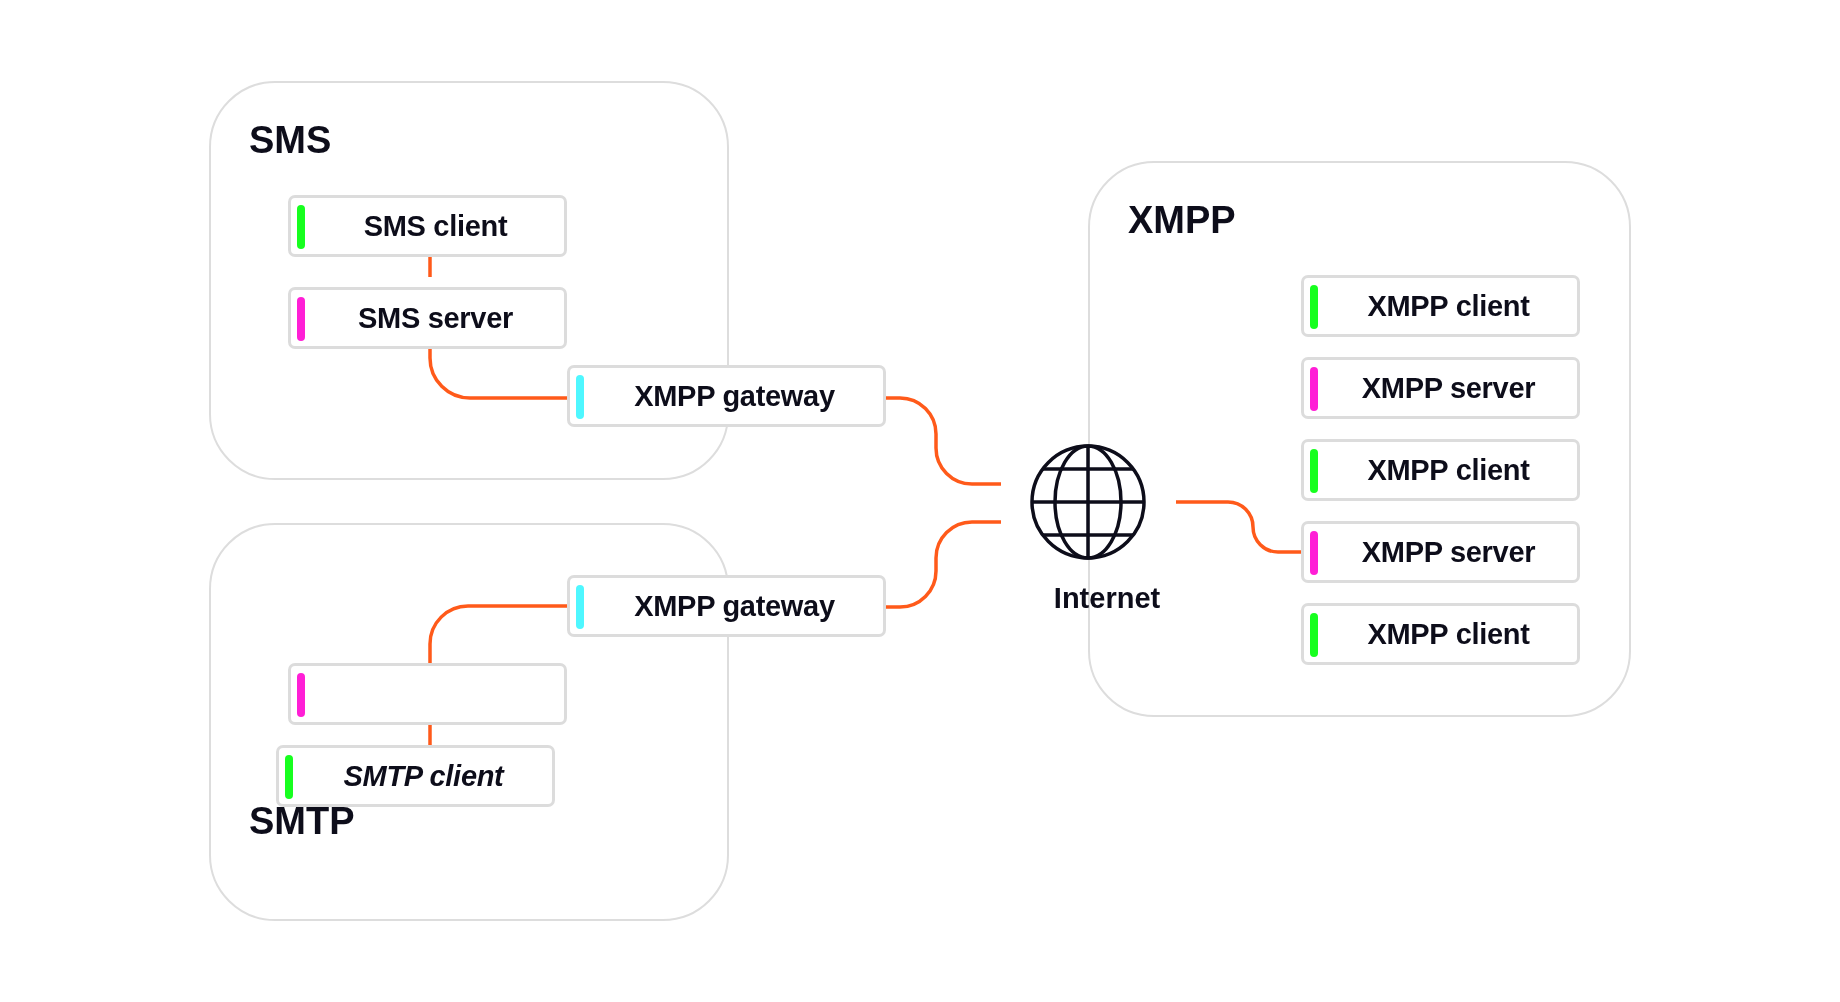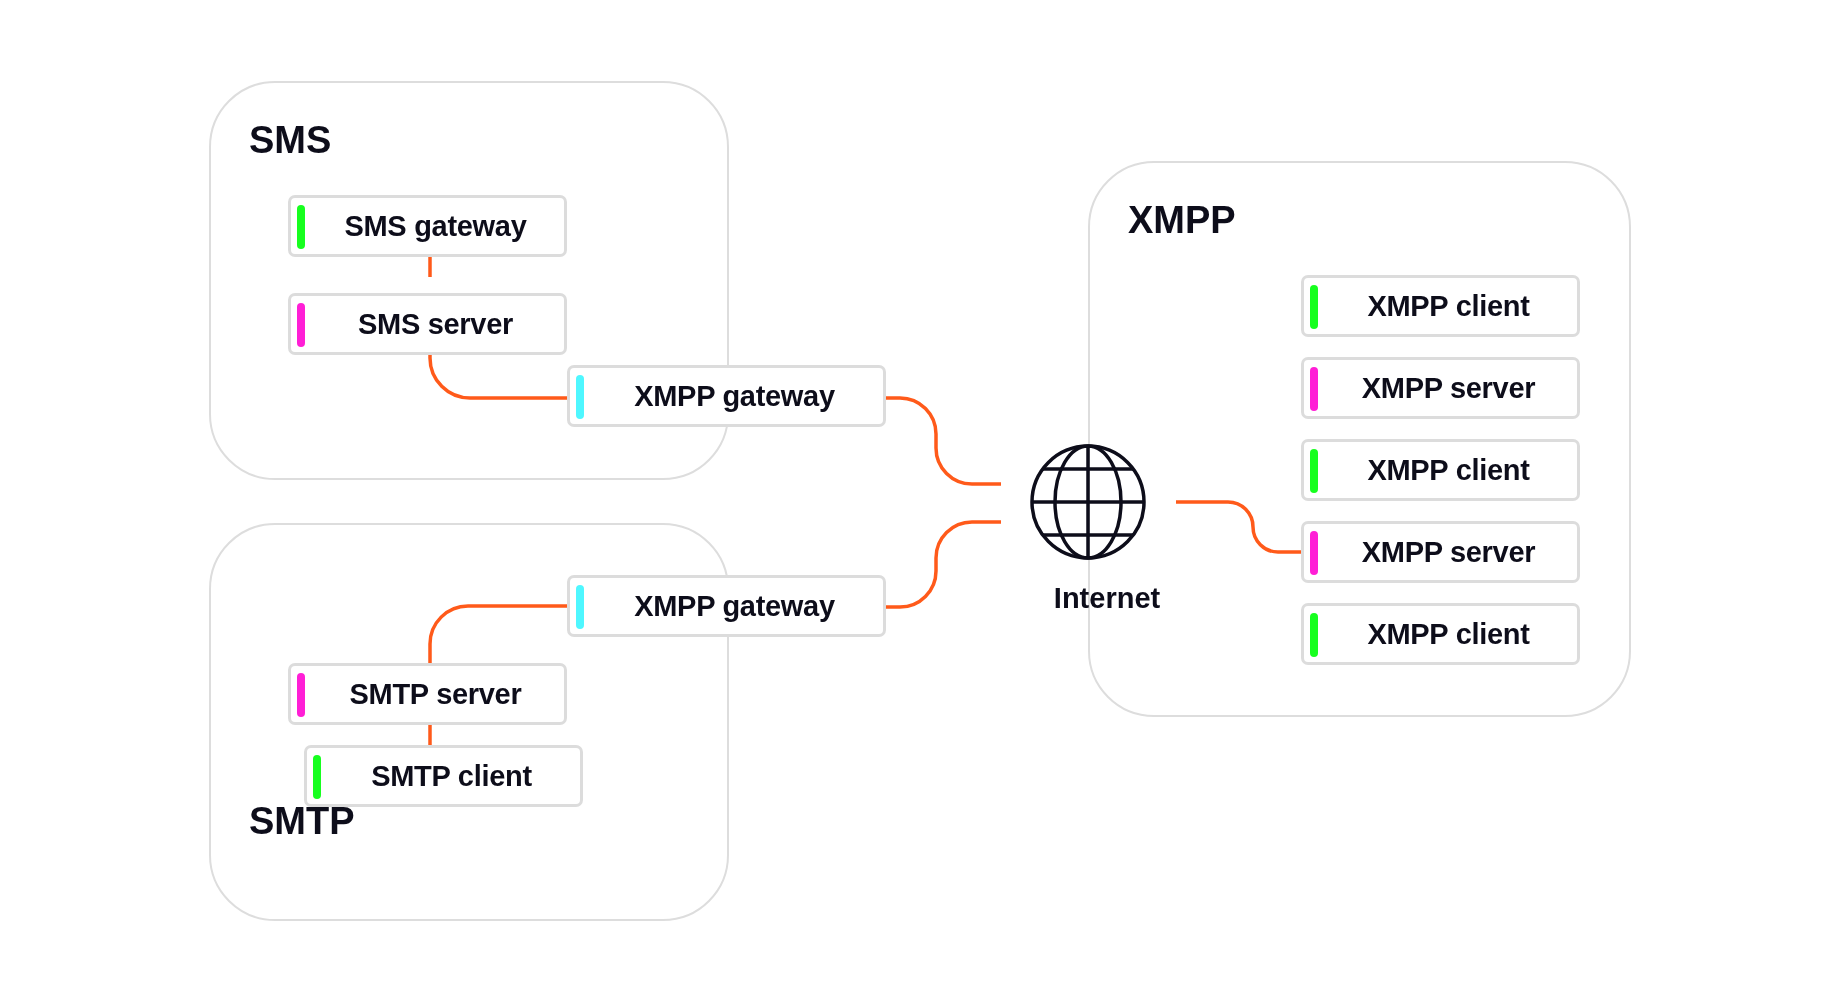--- a/index.html
+++ b/index.html
@@ -34,40 +34,39 @@
     <path d="M1176 502 L1228 502 A25 25 0 0 1 1253 527 A25 25 0 0 0 1278 552 L1301 552" stroke="#ff5a1a"></path>
   </g>
 </svg>
 
 <div class="group-label" style="left:249px; top:125px;">SMS</div>
 <div class="group-label" style="left:249px; top:806px;">SMTP</div>
 <div class="group-label" style="left:1128px; top:205px;">XMPP</div>
 
 <div class="node" style="left: 288px; top: 195px; border-color: rgb(220, 220, 220);">
   <span class="bar" style="background: rgb(23, 255, 31);"></span>
-  <span class="lbl">SMS gateway</span>
+  <span class="lbl">SMS client</span>
 </div>
-<div class="node" style="left: 288px; top: 293px; border-color: rgb(220, 220, 220);">
+<div class="node" style="left: 288px; top: 287px; border-color: rgb(220, 220, 220);">
   <span class="bar" style="background: rgb(255, 31, 214);"></span>
   <span class="lbl">SMS server</span>
 </div>
 <div class="node" style="left: 567px; top: 365px; width: 319px; border-color: rgb(220, 220, 220);">
   <span class="bar" style="background: rgb(79, 247, 255);"></span>
   <span class="lbl">XMPP gateway</span>
 </div>
 
 <div class="node" style="left: 567px; top: 575px; width: 319px; border-color: rgb(220, 220, 220);">
   <span class="bar" style="background: rgb(79, 247, 255);"></span>
   <span class="lbl">XMPP gateway</span>
 </div>
 <div class="node" style="left: 288px; top: 663px; border-color: rgb(220, 220, 220);">
   <span class="bar" style="background: rgb(255, 31, 214);"></span>
-  <span class="lbl">SMTP server</span>
 </div>
-<div class="node" style="left: 304px; top: 745px; border-color: rgb(220, 220, 220);">
+<div class="node" style="left: 276px; top: 745px; border-color: rgb(220, 220, 220); font-style: italic;">
   <span class="bar" style="background: rgb(23, 255, 31);"></span>
   <span class="lbl">SMTP client</span>
 </div>
 
 <div class="node" style="left: 1301px; top: 275px; border-color: rgb(220, 220, 220);">
   <span class="bar" style="background: rgb(23, 255, 31);"></span>
   <span class="lbl">XMPP client</span>
 </div>
 <div class="node" style="left: 1301px; top: 357px; border-color: rgb(220, 220, 220);">
   <span class="bar" style="background: rgb(255, 31, 214);"></span>

